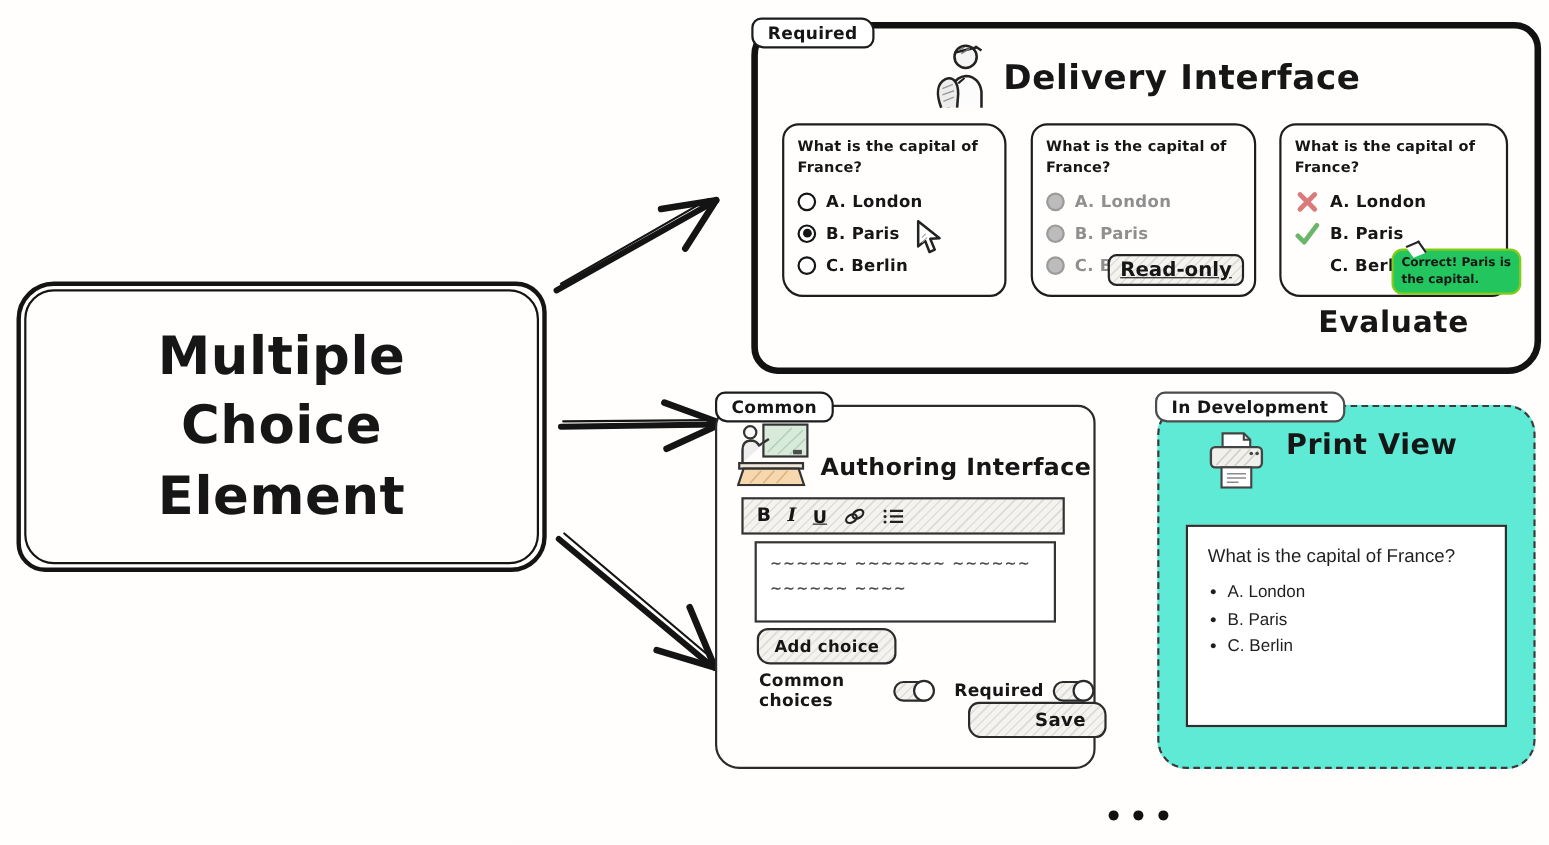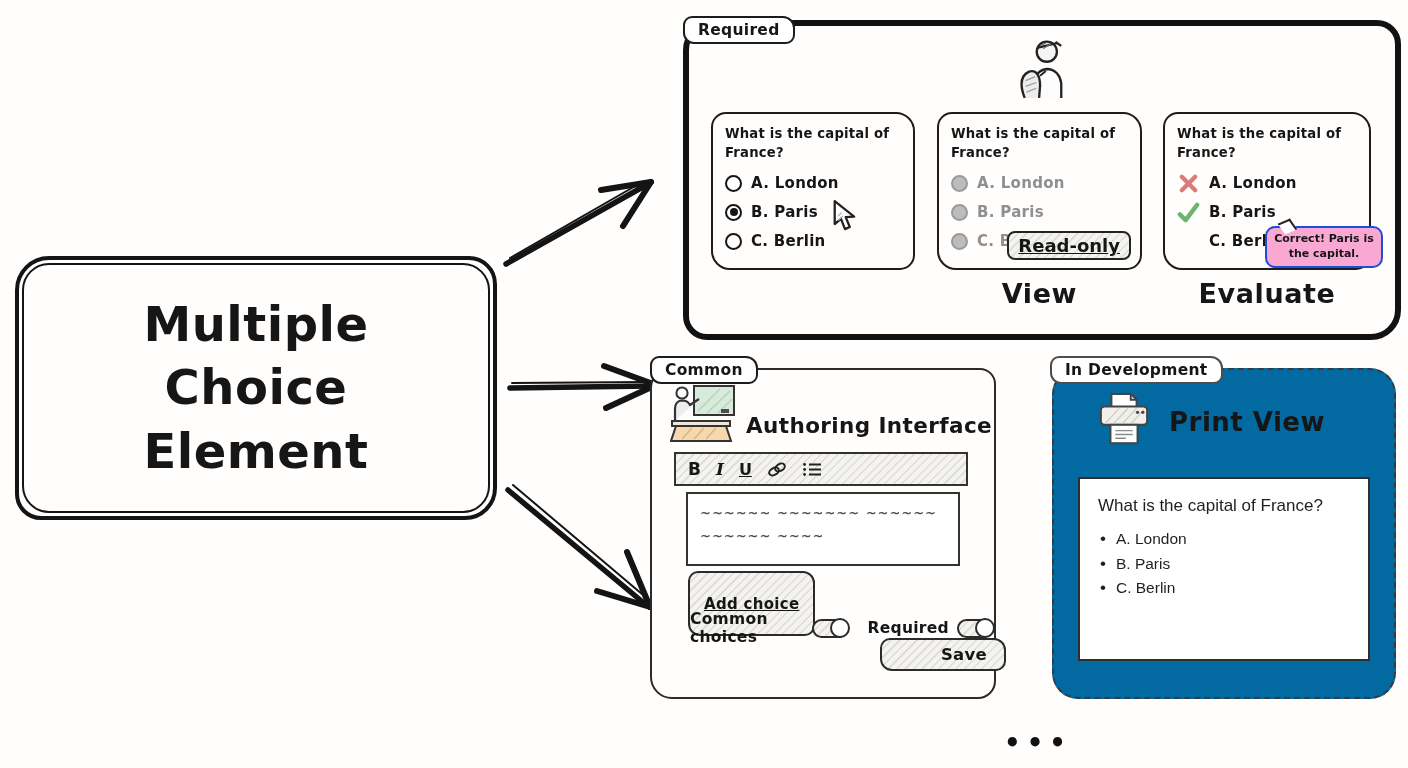--- a/index.html
+++ b/index.html
@@ -41,22 +41,22 @@
   .opt{display:flex;align-items:center;gap:9px;height:24px;font-size:15px;font-weight:600;letter-spacing:.3px;}
   .radio{width:17px;height:17px;border:2.4px solid #151515;border-radius:50%;box-sizing:border-box;
          flex:none;display:flex;align-items:center;justify-content:center;background:#fff;}
   .radio .dot{width:8px;height:8px;border-radius:50%;background:#151515;}
   .opt.disabled{color:#8f8f8f;}
   .opt.disabled .radio{background:#bcbcbc;border-color:#9a9a9a;}
   .mark{width:23px;height:22px;flex:none;display:flex;align-items:center;justify-content:center;}
   .cursor{position:absolute;left:118px;top:86px;}
   .ro-badge{position:absolute;right:9px;bottom:8px;border:2px solid #242424;border-radius:8px;
             padding:2px 9px;font-size:18px;font-weight:600;text-decoration:underline;}
-  .bubble{position:absolute;left:100px;top:112px;width:100px;background:#f9a8d4;border:2px solid #1d4ed8;
-          border-radius:10px;padding:4px 7px;font-size:11px;font-weight:600;line-height:1.35;z-index:2;text-align:center;}
+  .bubble{position:absolute;left:100px;top:112px;width:100px;background:#22c55e;border:2px solid #84cc16;
+          border-radius:10px;padding:4px 7px;font-size:11px;font-weight:600;line-height:1.35;z-index:2;}
   .bubble-tail{position:absolute;left:14px;top:-8px;width:11px;height:11px;background:#fff;
                border-left:2px solid #242424;border-top:2px solid #242424;transform:rotate(55deg) skewX(-12deg);}
   .mode-label{position:absolute;top:252px;text-align:center;font-size:27px;font-weight:600;letter-spacing:.6px;}
   .mode-label.m0{left:22px;width:204px;}
   .mode-label.m1{left:248px;width:205px;}
   .mode-label.m2{left:474px;width:208px;}
 
   
   .authoring{left:650px;top:368px;width:342px;height:327px;border:2.6px solid #2b2b2b;
              border-radius:20px 16px 18px 22px;background:#fffefd;}
@@ -67,34 +67,34 @@
            box-sizing:border-box;display:flex;align-items:center;gap:15px;padding:0 12px;}
   .tb-b{font-size:17px;font-weight:800;}
   .tb-i{font-family:"DejaVu Serif",serif;font-style:italic;font-size:17px;font-weight:700;}
   .tb-u{font-size:16px;font-weight:700;text-decoration:underline;}
   .tb-ic{display:flex;align-items:center;}
   .editor{position:absolute;left:34px;top:122px;width:274px;height:74px;border:2.2px solid #333;
           box-sizing:border-box;background:#fff;padding:8px 12px;}
   .editor-line{font-size:13px;font-weight:700;letter-spacing:1px;color:#4a4a4a;line-height:1.75;white-space:nowrap;overflow:hidden;}
   .btn{border:2.2px solid #2b2b2b;border-radius:10px 12px 10px 12px;font-weight:600;letter-spacing:.3px;
        display:inline-flex;align-items:center;justify-content:center;padding-left:42px;}
-  .add-choice{position:absolute;left:36px;top:201px;height:29px;padding:16px 14px;font-size:15px;text-decoration:underline;}
+  .add-choice{position:absolute;left:36px;top:201px;height:29px;padding:0 14px;font-size:15px;}
   .toggle-row{position:absolute;left:38px;top:240px;display:flex;align-items:center;font-size:15.5px;font-weight:600;letter-spacing:.3px;}
   .toggle{position:relative;width:37px;height:19px;border:2.2px solid #2b2b2b;border-radius:11px;
           box-sizing:border-box;margin-left:8px;flex:none;}
   .knob{position:absolute;right:-3px;top:-3px;width:20px;height:20px;border:2.2px solid #2b2b2b;
         border-radius:50%;background:#fff;box-sizing:border-box;}
   .lbl2{margin-left:18px;}
   .save{position:absolute;left:228px;top:268px;width:80px;height:29px;font-size:16.5px;}
 
   
   .printv{left:1052px;top:368px;width:340px;height:327px;border:2.5px dashed #3a3a3a;
-          border-radius:26px;background:#0369a1;}
+          border-radius:26px;background:#5eead4;}
   .printv .tag{position:absolute;left:-4px;top:-14px;border-color:#4d4d4d;}
-  .pv-header{position:absolute;left:42px;top:20px;display:flex;align-items:center;gap:17px;}
+  .pv-header{position:absolute;left:42px;top:20px;display:flex;gap:17px;}
   .pv-title{font-size:26px;font-weight:600;letter-spacing:.5px;}
   .pv-box{position:absolute;left:24px;top:107px;width:292px;height:184px;border:2px solid #2f2f2f;
           background:#fff;box-sizing:border-box;font-family:"Liberation Sans",sans-serif;}
   .pv-q{margin:17px 0 0 18px;font-size:17px;color:#1f1f1f;}
   .pv-list{margin:11px 0 0 20px;display:flex;flex-direction:column;}
   .pv-li{display:flex;align-items:center;gap:10px;font-size:15.5px;color:#1f1f1f;line-height:24.5px;}
   .pv-bullet{font-size:17px;line-height:24.5px;}
 
   .ellipsis{left:992px;top:728px;width:92px;text-align:center;font-size:26px;font-weight:800;letter-spacing:6px;color:#111;}
 </style>
@@ -140,20 +140,21 @@
           <circle cx="32" cy="14" r="10.5" fill="#f5f5f5" stroke="#222" stroke-width="2.4"></circle>
           <path d="M22,10 L43,5" stroke="#222" stroke-width="2.4"></path>
           <path d="M41,4 L47,8" stroke="#222" stroke-width="2.4"></path>
           <path d="M25,8 L31,5 M28,11 L36,6" stroke="#777" stroke-width="1.2"></path>
           <path d="M16,62 C16,43 21,33 32,32 C41,32 46,39 47,47 L47,62" fill="#fcfcfc" stroke="#222" stroke-width="2.4"></path>
           <path d="M9,62 C4,49 5,39 13,35 C21,32 25,39 25,49 L24,62" fill="#ededed" stroke="#222" stroke-width="2.4"></path>
           <path d="M10,44 L20,40 M10,50 L21,46 M11,56 L21,52" stroke="#9a9a9a" stroke-width="1.3"></path>
           <path d="M25,39 L31,34" stroke="#222" stroke-width="2"></path>
         </svg>
       </span>
+      <span class="dl-title">Delivery Interface</span>
     </div>
 
     <div class="card c0">
       <div class="q">What is the capital of France?</div>
       <div class="opts">
         <div class="opt">
           <span class="radio"></span>
           <span>A. London</span>
         </div>
         <div class="opt">
@@ -217,21 +218,20 @@
           <span class="mark"></span>
           <span>C. Berlin</span>
         </div>
       </div>
       <div class="bubble">
         <span class="bubble-tail"></span>
         <span>Correct! Paris is the capital.</span>
       </div>
     </div>
 
-    <div class="mode-label m1">View</div>
     <div class="mode-label m2">Evaluate</div>
   </div>
 
   <div class="abs authoring">
     <div class="tag">Common</div>
 
     <div class="au-header">
       <span>
         <svg width="66" height="58" viewBox="0 0 66 58" fill="none">
           <rect x="24" y="2" width="40" height="29" fill="#d8ead9" stroke="#333" stroke-width="2"></rect>

